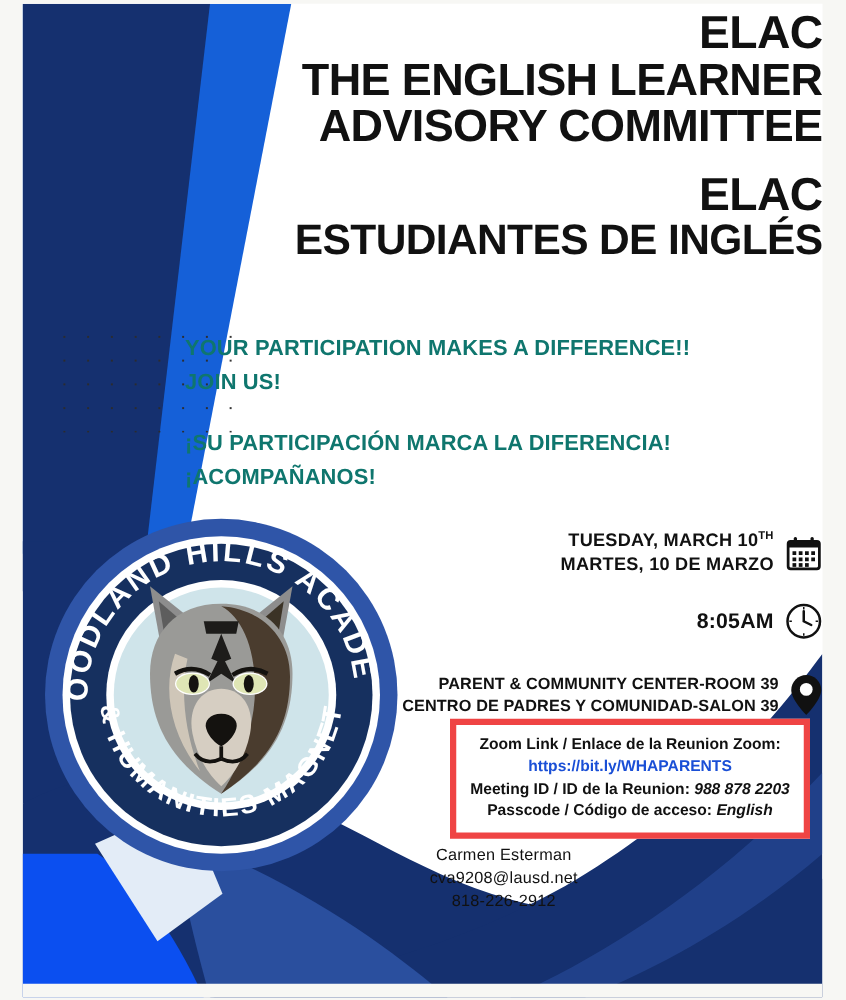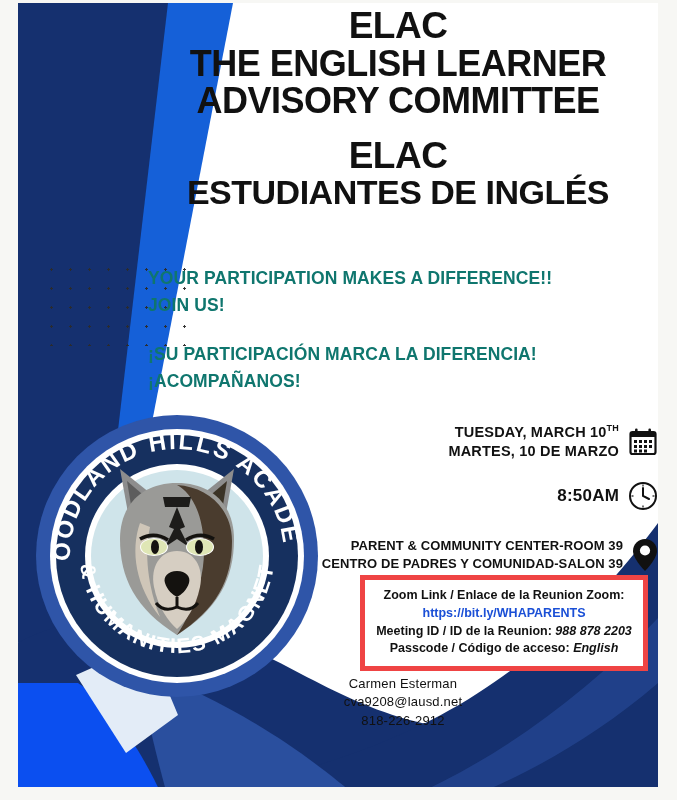--- a/index.html
+++ b/index.html
@@ -16,21 +16,21 @@
 
   
   .dots{
     position:absolute; left:22px; top:255px; width:150px; height:88px;
     background-image:radial-gradient(#2b2b2b 1.1px, transparent 1.2px);
     background-size:19px 19px; background-position:2px 2px;
     opacity:.95; pointer-events:none;
   }
 
   
-  .headings{position:absolute;left:120px;top:0px;width:520px;text-align:center;}
+  .headings{position:absolute;left:120px;top:0px;width:520px;text-align:right;}
   .t-line{
     font-family:"Liberation Sans",sans-serif;
     font-weight:bold; color:#111; letter-spacing:-0.5px;
     line-height:1.03; white-space:nowrap;
   }
   .t-elac{font-size:37px;}
   .t-big{font-size:36px;}
   .blk1{margin-top:4px;}
   .blk2{margin-top:18px;}
   .t-es1{font-size:37px;}
@@ -203,21 +203,21 @@
           <rect x="16" y="18" width="3" height="3"></rect>
             <rect x="21" y="18" width="3" height="3"></rect>
           <rect x="6" y="22.5" width="3" height="3"></rect>
             <rect x="11" y="22.5" width="3" height="3"></rect>
           <rect x="16" y="22.5" width="3" height="3"></rect>
         </g>
       </svg>
     </div>
 
     <div class="row time-row">
-      <div class="txt time-txt">8:50AM</div>
+      <div class="txt time-txt">8:05AM</div>
       <svg class="ico" width="30" height="30" viewBox="0 0 30 30">
         <circle cx="15" cy="15" r="13" fill="none" stroke="#111" stroke-width="2"></circle>
         <path d="M15,7 L15,15 L21,18" stroke="#111" stroke-width="2" fill="none" stroke-linecap="round"></path>
         <g stroke="#111" stroke-width="1.2">
           <line x1="15" y1="3.5" x2="15" y2="5.5"></line>
             <line x1="15" y1="24.5" x2="15" y2="26.5"></line>
           <line x1="3.5" y1="15" x2="5.5" y2="15"></line>
             <line x1="24.5" y1="15" x2="26.5" y2="15"></line>
         </g>
       </svg>

